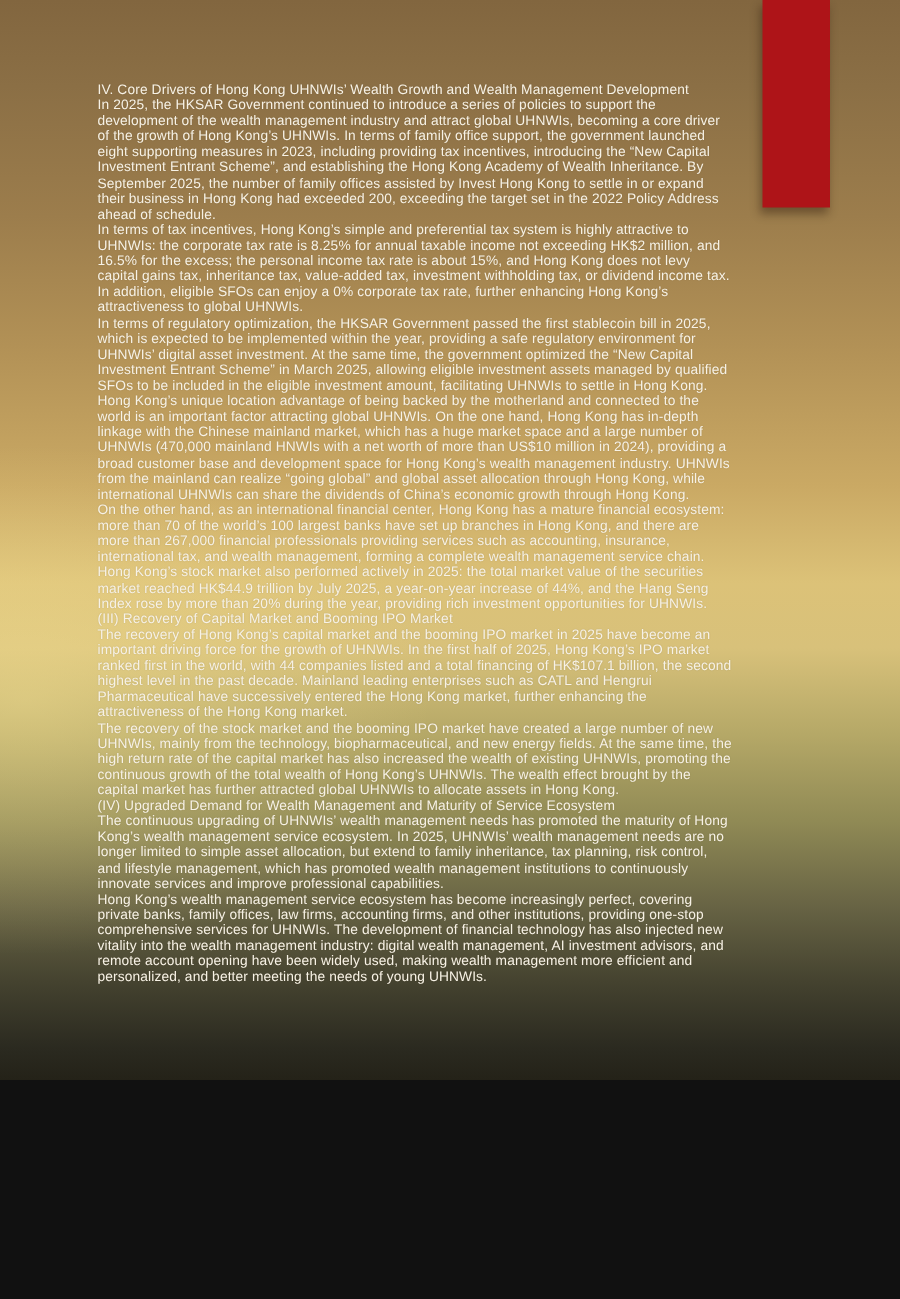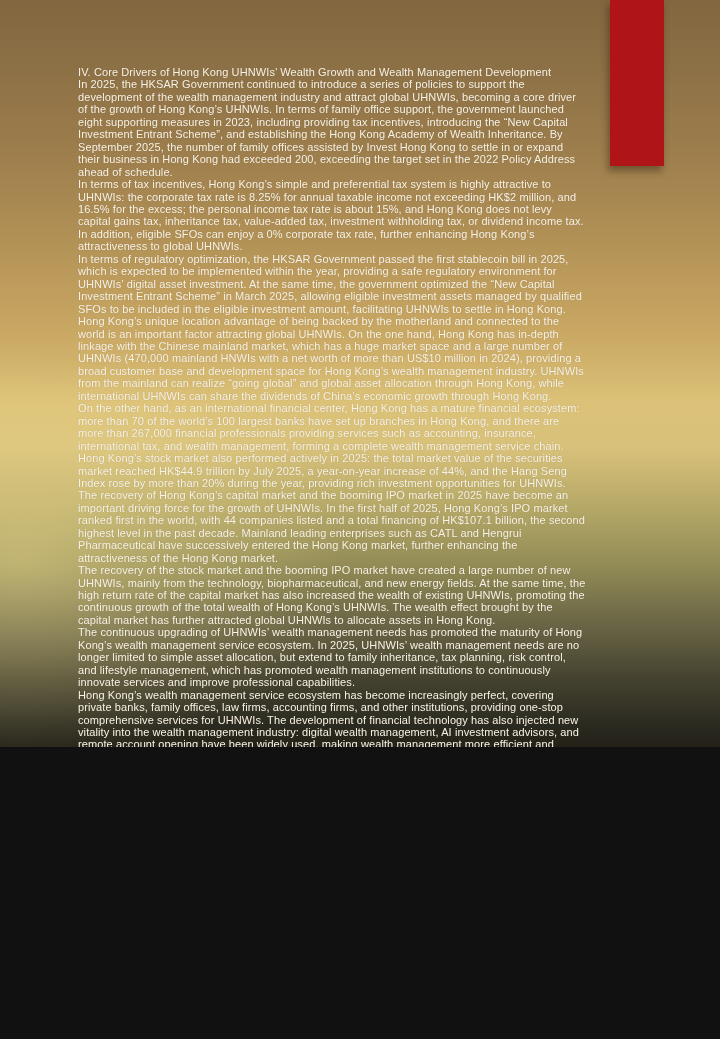--- a/index.html
+++ b/index.html
@@ -3,21 +3,21 @@
 <meta charset="utf-8">
 <style>
   html, body {
     margin: 0;
     padding: 0;
     background: #111;
   }
   .page {
     position: relative;
     width: 720px;
-    height: 747px;
+    height: 864px;
     overflow: hidden;
     margin: 0 auto;
     font-family: "Liberation Sans", "DejaVu Sans", sans-serif;
     background:
       radial-gradient(480px 300px at 20px 560px, rgba(248,228,150,0.45), rgba(248,228,150,0) 68%),
       radial-gradient(95px 75px at 530px 1002px, rgba(48,60,52,0.40), rgba(48,60,52,0) 72%),
       radial-gradient(130px 95px at 25px 935px, rgba(42,42,30,0.30), rgba(42,42,30,0) 72%),
       linear-gradient(180deg,
         #82663f 0%,
         #8b6f45 8%,
@@ -75,21 +75,23 @@
 
   <div class="red-bar"></div>
 
   <div class="text-block">
     <p>IV. Core Drivers of Hong Kong UHNWIs’ Wealth Growth and Wealth Management Development</p>
     <p>In 2025, the HKSAR Government continued to introduce a series of policies to support the development of the wealth management industry and attract global UHNWIs, becoming a core driver of the growth of Hong Kong’s UHNWIs. In terms of family office support, the government launched eight supporting measures in 2023, including providing tax incentives, introducing the “New Capital Investment Entrant Scheme”, and establishing the Hong Kong Academy of Wealth Inheritance. By September 2025, the number of family offices assisted by Invest Hong Kong to settle in or expand their business in Hong Kong had exceeded 200, exceeding the target set in the 2022 Policy Address ahead of schedule.</p>
     <p>In terms of tax incentives, Hong Kong’s simple and preferential tax system is highly attractive to UHNWIs: the corporate tax rate is 8.25% for annual taxable income not exceeding HK$2 million, and 16.5% for the excess; the personal income tax rate is about 15%, and Hong Kong does not levy capital gains tax, inheritance tax, value-added tax, investment withholding tax, or dividend income tax. In addition, eligible SFOs can enjoy a 0% corporate tax rate, further enhancing Hong Kong’s attractiveness to global UHNWIs.</p>
     <p>In terms of regulatory optimization, the HKSAR Government passed the first stablecoin bill in 2025, which is expected to be implemented within the year, providing a safe regulatory environment for UHNWIs’ digital asset investment. At the same time, the government optimized the “New Capital Investment Entrant Scheme” in March 2025, allowing eligible investment assets managed by qualified SFOs to be included in the eligible investment amount, facilitating UHNWIs to settle in Hong Kong.</p>
     <p>Hong Kong’s unique location advantage of being backed by the motherland and connected to the world is an important factor attracting global UHNWIs. On the one hand, Hong Kong has in-depth linkage with the Chinese mainland market, which has a huge market space and a large number of UHNWIs (470,000 mainland HNWIs with a net worth of more than US$10 million in 2024), providing a broad customer base and development space for Hong Kong’s wealth management industry. UHNWIs from the mainland can realize “going global” and global asset allocation through Hong Kong, while international UHNWIs can share the dividends of China’s economic growth through Hong Kong.</p>
     <p>On the other hand, as an international financial center, Hong Kong has a mature financial ecosystem: more than 70 of the world’s 100 largest banks have set up branches in Hong Kong, and there are more than 267,000 financial professionals providing services such as accounting, insurance, international tax, and wealth management, forming a complete wealth management service chain. Hong Kong’s stock market also performed actively in 2025: the total market value of the securities market reached HK$44.9 trillion by July 2025, a year-on-year increase of 44%, and the Hang Seng Index rose by more than 20% during the year, providing rich investment opportunities for UHNWIs.</p>
+    <p>(III) Recovery of Capital Market and Booming IPO Market</p>
     <p>The recovery of Hong Kong’s capital market and the booming IPO market in 2025 have become an important driving force for the growth of UHNWIs. In the first half of 2025, Hong Kong’s IPO market ranked first in the world, with 44 companies listed and a total financing of HK$107.1 billion, the second highest level in the past decade. Mainland leading enterprises such as CATL and Hengrui Pharmaceutical have successively entered the Hong Kong market, further enhancing the attractiveness of the Hong Kong market.</p>
     <p>The recovery of the stock market and the booming IPO market have created a large number of new UHNWIs, mainly from the technology, biopharmaceutical, and new energy fields. At the same time, the high return rate of the capital market has also increased the wealth of existing UHNWIs, promoting the continuous growth of the total wealth of Hong Kong’s UHNWIs. The wealth effect brought by the capital market has further attracted global UHNWIs to allocate assets in Hong Kong.</p>
+    <p>(IV) Upgraded Demand for Wealth Management and Maturity of Service Ecosystem</p>
     <p>The continuous upgrading of UHNWIs’ wealth management needs has promoted the maturity of Hong Kong’s wealth management service ecosystem. In 2025, UHNWIs’ wealth management needs are no longer limited to simple asset allocation, but extend to family inheritance, tax planning, risk control, and lifestyle management, which has promoted wealth management institutions to continuously innovate services and improve professional capabilities.</p>
     <p>Hong Kong’s wealth management service ecosystem has become increasingly perfect, covering private banks, family offices, law firms, accounting firms, and other institutions, providing one-stop comprehensive services for UHNWIs. The development of financial technology has also injected new vitality into the wealth management industry: digital wealth management, AI investment advisors, and remote account opening have been widely used, making wealth management more efficient and personalized, and better meeting the needs of young UHNWIs.</p>
   </div>
 
   <div class="brand-logo">Pridebay</div>
 
 </div>
 
 </body></html>

